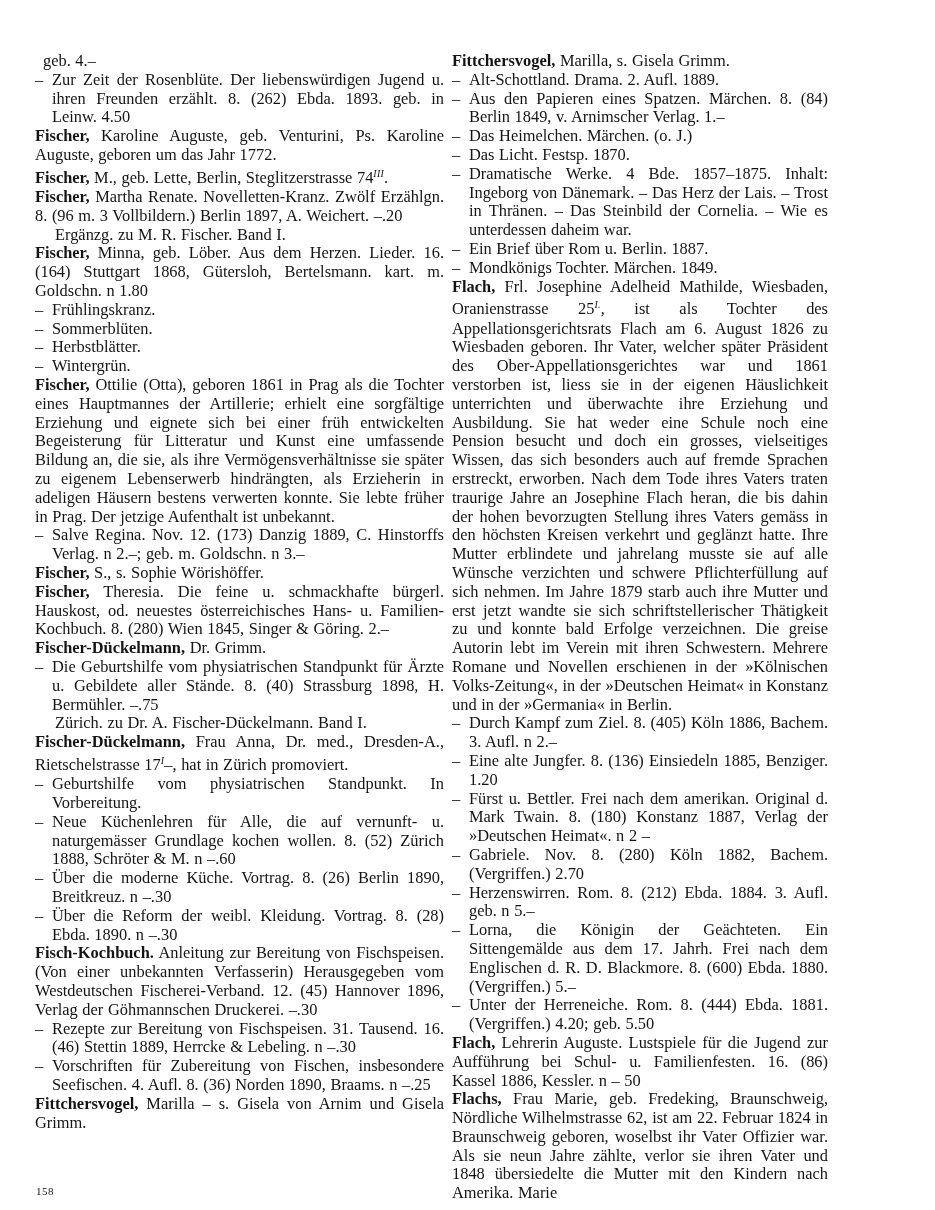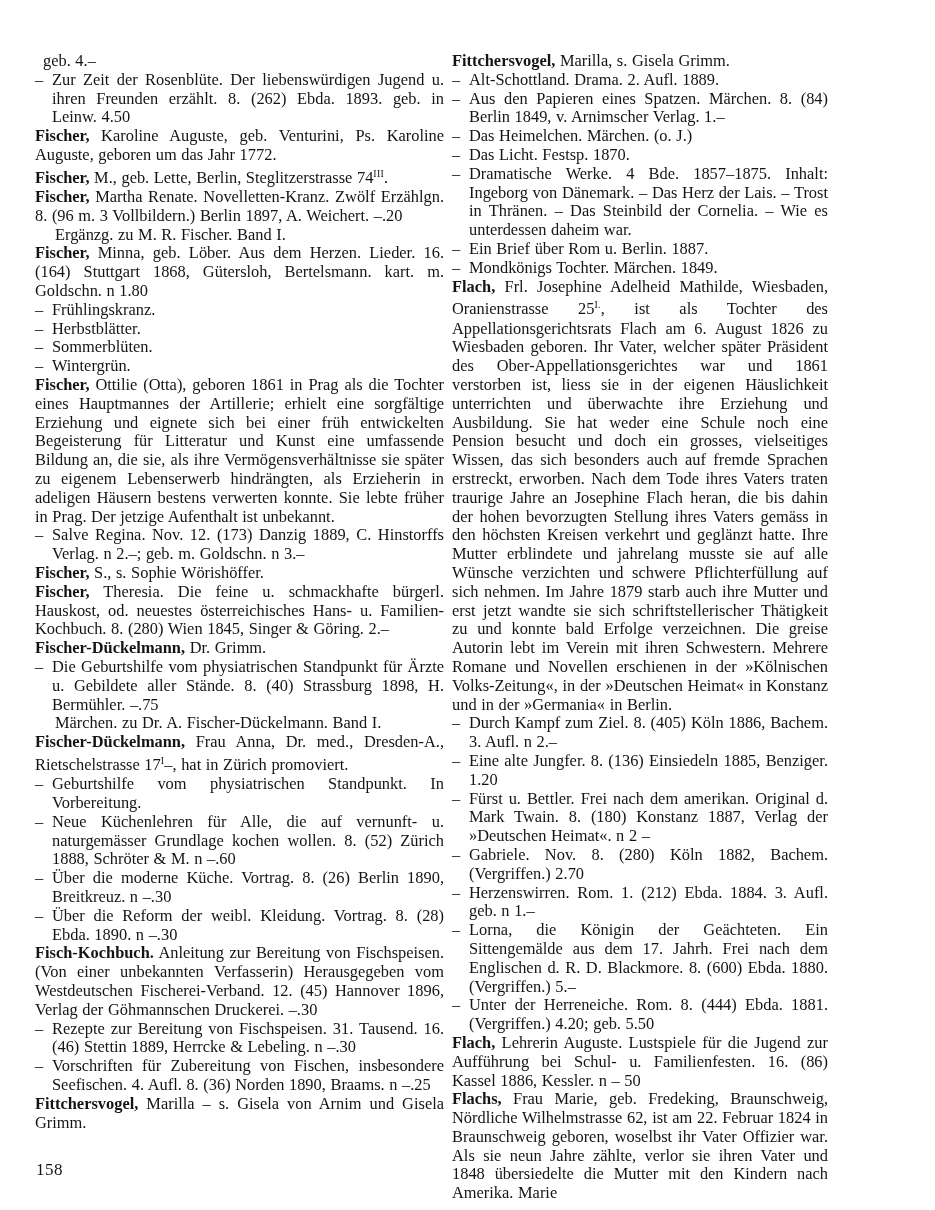--- a/index.html
+++ b/index.html
@@ -23,54 +23,54 @@
   }
   .col-left{left:35px;width:409px;}
   .col-right{left:452px;width:376px;}
   p.para{margin:0;padding:0;}
   p.entry{margin:0;}
   p.dash{padding-left:17px;text-indent:-17px;}
   p.note{padding-left:20px;}
   p.continuation{padding-left:8px;}
   .b{font-weight:bold;}
   .i{}
-  .sup{font-size:60%;vertical-align:super;letter-spacing:0.3px;}
+  .sup{font-size:60%;vertical-align:super;letter-spacing:0.3px;font-style:italic;}
   .dash-glyph{display:inline-block;width:17px;text-indent:0;}
   .page-number{
     position:absolute;
     left:36px;
-    bottom:30px;
-    font-size:17px;
+    bottom:13px;
+    font-size:11px;
     letter-spacing:0.5px;
     font-family:Liberation Serif, serif;
   }
 </style>
 </head>
 <body>
 
 <div class="page">
   <div class="col col-left" id="col-left">
       <p class="para continuation"><span class="r">geb. 4.–</span></p>
       <p class="para dash"><span class="dash-glyph">–</span><span class="r">Zur Zeit der Rosenblüte. Der liebenswürdigen Jugend u. ihren Freunden erzählt. 8. (262) Ebda. 1893. geb. in Leinw. 4.50</span></p>
       <p class="para entry"><span class="b">Fischer,</span><span class="r"> Karoline Auguste, geb. Venturini, Ps. Karoline Auguste, geboren um das Jahr 1772.</span></p>
       <p class="para entry"><span class="b">Fischer,</span><span class="r"> M., geb. Lette, Berlin, Steglitzerstrasse 74</span><span class="sup">III</span><span class="r">.</span></p>
       <p class="para entry"><span class="b">Fischer,</span><span class="r"> Martha Renate. Novelletten-Kranz. Zwölf Erzählgn. 8. (96 m. 3 Vollbildern.) Berlin 1897, A. Weichert. –.20</span></p>
       <p class="para note"><span class="i">Ergänzg. zu M. R. Fischer.</span><span class="r"> Band I.</span></p>
       <p class="para entry"><span class="b">Fischer,</span><span class="r"> Minna, geb. Löber. Aus dem Herzen. Lieder. 16. (164) Stuttgart 1868, Gütersloh, Bertelsmann. kart. m. Goldschn. n 1.80</span></p>
       <p class="para dash"><span class="dash-glyph">–</span><span class="r">Frühlingskranz.</span></p>
+      <p class="para dash"><span class="dash-glyph">–</span><span class="r">Sommerblüten.</span></p>
       <p class="para dash"><span class="dash-glyph">–</span><span class="r">Herbstblätter.</span></p>
-      <p class="para dash"><span class="dash-glyph">–</span><span class="r">Sommerblüten.</span></p>
       <p class="para dash"><span class="dash-glyph">–</span><span class="r">Wintergrün.</span></p>
       <p class="para entry"><span class="b">Fischer,</span><span class="r"> Ottilie (Otta), geboren 1861 in Prag als die Tochter eines Hauptmannes der Artillerie; erhielt eine sorgfältige Erziehung und eignete sich bei einer früh entwickelten Begeisterung für Litteratur und Kunst eine umfassende Bildung an, die sie, als ihre Vermögensverhältnisse sie später zu eigenem Lebenserwerb hindrängten, als Erzieherin in adeligen Häusern bestens verwerten konnte. Sie lebte früher in Prag. Der jetzige Aufenthalt ist unbekannt.</span></p>
       <p class="para dash"><span class="dash-glyph">–</span><span class="r">Salve Regina. Nov. 12. (173) Danzig 1889, C. Hinstorffs Verlag. n 2.–; geb. m. Goldschn. n 3.–</span></p>
       <p class="para entry"><span class="b">Fischer,</span><span class="r"> S., s. </span><span class="i">Sophie Wörishöffer</span><span class="r">.</span></p>
       <p class="para entry"><span class="b">Fischer,</span><span class="r"> Theresia. Die feine u. schmackhafte bürgerl. Hauskost, od. neuestes österreichisches Hans- u. Familien-Kochbuch. 8. (280) Wien 1845, Singer &amp; Göring. 2.–</span></p>
       <p class="para entry"><span class="b">Fischer-Dückelmann,</span><span class="r"> Dr. Grimm.</span></p>
       <p class="para dash"><span class="dash-glyph">–</span><span class="r">Die Geburtshilfe vom physiatrischen Standpunkt für Ärzte u. Gebildete aller Stände. 8. (40) Strassburg 1898, H. Bermühler. –.75</span></p>
-      <p class="para note"><span class="i">Märchen. zu Dr. A. Fischer-Dückelmann.</span><span class="r"> Band I.</span></p>
+      <p class="para note"><span class="i">Zürich. zu Dr. A. Fischer-Dückelmann.</span><span class="r"> Band I.</span></p>
       <p class="para entry"><span class="b">Fischer-Dückelmann,</span><span class="r"> Frau Anna, Dr. med., Dresden-A., Rietschelstrasse 17</span><span class="sup">I</span><span class="r">–, hat in Zürich promoviert.</span></p>
       <p class="para dash"><span class="dash-glyph">–</span><span class="r">Geburtshilfe vom physiatrischen Standpunkt. In Vorbereitung.</span></p>
       <p class="para dash"><span class="dash-glyph">–</span><span class="r">Neue Küchenlehren für Alle, die auf vernunft- u. naturgemässer Grundlage kochen wollen. 8. (52) Zürich 1888, Schröter &amp; M. n –.60</span></p>
       <p class="para dash"><span class="dash-glyph">–</span><span class="r">Über die moderne Küche. Vortrag. 8. (26) Berlin 1890, Breitkreuz. n –.30</span></p>
       <p class="para dash"><span class="dash-glyph">–</span><span class="r">Über die Reform der weibl. Kleidung. Vortrag. 8. (28) Ebda. 1890. n –.30</span></p>
       <p class="para entry"><span class="b">Fisch-Kochbuch.</span><span class="r"> Anleitung zur Bereitung von Fischspeisen. (Von einer unbekannten </span><span class="i">Verfasserin</span><span class="r">) Herausgegeben vom Westdeutschen Fischerei-Verband. 12. (45) Hannover 1896, Verlag der Göhmannschen Druckerei. –.30</span></p>
       <p class="para dash"><span class="dash-glyph">–</span><span class="r">Rezepte zur Bereitung von Fischspeisen. 31. Tausend. 16. (46) Stettin 1889, Herrcke &amp; Lebeling. n –.30</span></p>
       <p class="para dash"><span class="dash-glyph">–</span><span class="r">Vorschriften für Zubereitung von Fischen, insbesondere Seefischen. 4. Aufl. 8. (36) Norden 1890, Braams. n –.25</span></p>
       <p class="para entry"><span class="b">Fittchersvogel,</span><span class="r"> Marilla – s. Gisela von Arnim und Gisela Grimm.</span></p>
     </div>
@@ -81,20 +81,20 @@
       <p class="para dash"><span class="dash-glyph">–</span><span class="r">Das Heimelchen. Märchen. (o. J.)</span></p>
       <p class="para dash"><span class="dash-glyph">–</span><span class="r">Das Licht. Festsp. 1870.</span></p>
       <p class="para dash"><span class="dash-glyph">–</span><span class="r">Dramatische Werke. 4 Bde. 1857–1875. Inhalt: Ingeborg von Dänemark. – Das Herz der Lais. – Trost in Thränen. – Das Steinbild der Cornelia. – Wie es unterdessen daheim war.</span></p>
       <p class="para dash"><span class="dash-glyph">–</span><span class="r">Ein Brief über Rom u. Berlin. 1887.</span></p>
       <p class="para dash"><span class="dash-glyph">–</span><span class="r">Mondkönigs Tochter. Märchen. 1849.</span></p>
       <p class="para entry"><span class="b">Flach,</span><span class="r"> Frl. Josephine Adelheid Mathilde, Wiesbaden, Oranienstrasse 25</span><span class="sup">I.</span><span class="r">, ist als Tochter des Appellationsgerichtsrats Flach am 6. August 1826 zu Wiesbaden geboren. Ihr Vater, welcher später Präsident des Ober-Appellationsgerichtes war und 1861 verstorben ist, liess sie in der eigenen Häuslichkeit unterrichten und überwachte ihre Erziehung und Ausbildung. Sie hat weder eine Schule noch eine Pension besucht und doch ein grosses, vielseitiges Wissen, das sich besonders auch auf fremde Sprachen erstreckt, erworben. Nach dem Tode ihres Vaters traten traurige Jahre an Josephine Flach heran, die bis dahin der hohen bevorzugten Stellung ihres Vaters gemäss in den höchsten Kreisen verkehrt und geglänzt hatte. Ihre Mutter erblindete und jahrelang musste sie auf alle Wünsche verzichten und schwere Pflichterfüllung auf sich nehmen. Im Jahre 1879 starb auch ihre Mutter und erst jetzt wandte sie sich schriftstellerischer Thätigkeit zu und konnte bald Erfolge verzeichnen. Die greise Autorin lebt im Verein mit ihren Schwestern. Mehrere Romane und Novellen erschienen in der »Kölnischen Volks-Zeitung«, in der »Deutschen Heimat« in Konstanz und in der »Germania« in Berlin.</span></p>
       <p class="para dash"><span class="dash-glyph">–</span><span class="r">Durch Kampf zum Ziel. 8. (405) Köln 1886, Bachem. 3. Aufl. n 2.–</span></p>
       <p class="para dash"><span class="dash-glyph">–</span><span class="r">Eine alte Jungfer. 8. (136) Einsiedeln 1885, Benziger. 1.20</span></p>
       <p class="para dash"><span class="dash-glyph">–</span><span class="r">Fürst u. Bettler. Frei nach dem amerikan. Original d. Mark Twain. 8. (180) Konstanz 1887, Verlag der »Deutschen Heimat«. n 2 –</span></p>
       <p class="para dash"><span class="dash-glyph">–</span><span class="r">Gabriele. Nov. 8. (280) Köln 1882, Bachem. (Vergriffen.) 2.70</span></p>
-      <p class="para dash"><span class="dash-glyph">–</span><span class="r">Herzenswirren. Rom. 1. (212) Ebda. 1884. 3. Aufl. geb. n 1.–</span></p>
+      <p class="para dash"><span class="dash-glyph">–</span><span class="r">Herzenswirren. Rom. 8. (212) Ebda. 1884. 3. Aufl. geb. n 5.–</span></p>
       <p class="para dash"><span class="dash-glyph">–</span><span class="r">Lorna, die Königin der Geächteten. Ein Sittengemälde aus dem 17. Jahrh. Frei nach dem Englischen d. R. D. Blackmore. 8. (600) Ebda. 1880. (Vergriffen.) 5.–</span></p>
       <p class="para dash"><span class="dash-glyph">–</span><span class="r">Unter der Herreneiche. Rom. 8. (444) Ebda. 1881. (Vergriffen.) 4.20; geb. 5.50</span></p>
       <p class="para entry"><span class="b">Flach,</span><span class="r"> Lehrerin Auguste. Lustspiele für die Jugend zur Aufführung bei Schul- u. Familienfesten. 16. (86) Kassel 1886, Kessler. n – 50</span></p>
       <p class="para entry"><span class="b">Flachs,</span><span class="r"> Frau Marie, geb. Fredeking, Braunschweig, Nördliche Wilhelmstrasse 62, ist am 22. Februar 1824 in Braunschweig geboren, woselbst ihr Vater Offizier war. Als sie neun Jahre zählte, verlor sie ihren Vater und 1848 übersiedelte die Mutter mit den Kindern nach Amerika. Marie</span></p>
     </div>
   <div class="page-number">158</div>
 </div>
 
 </body></html>

